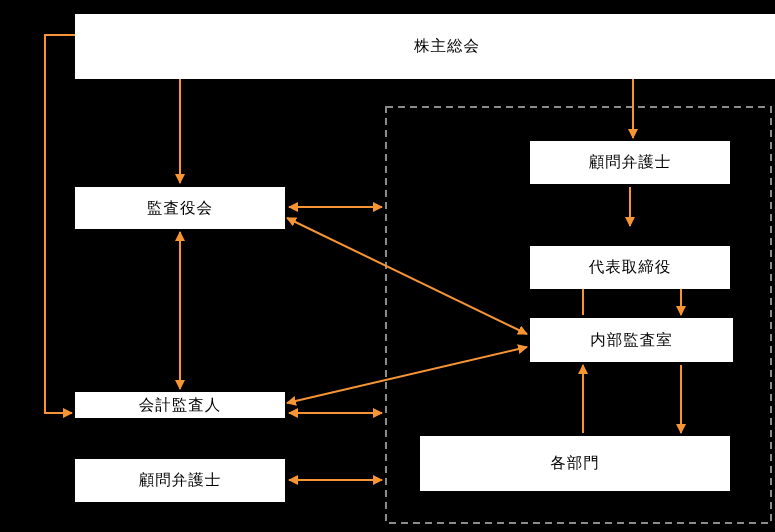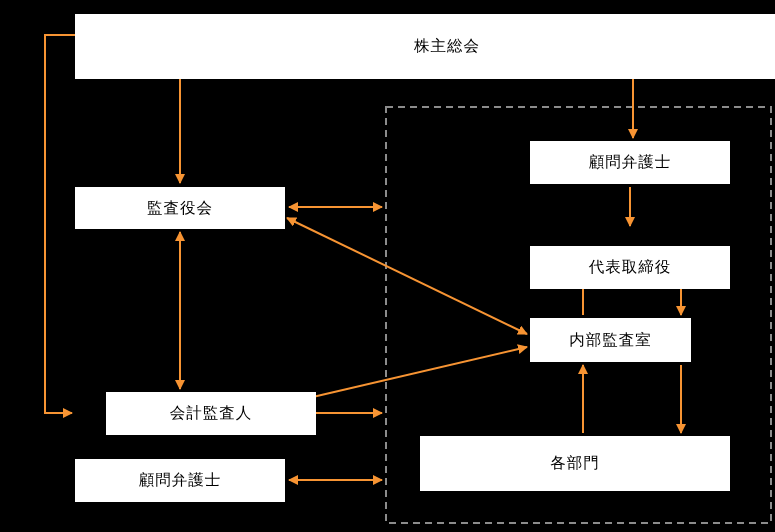--- a/index.html
+++ b/index.html
@@ -46,23 +46,23 @@
     align-items: center;
     justify-content: center;
     font-size: 15.5px;
     letter-spacing: 1px;
     z-index: 2;
   }
   .node-shareholders       { left: 75px;  top: 14px;   width: 744px; height: 65px; }
   .node-audit-board        { left: 75px;  top: 187px; width: 210px; height: 42px; }
   .node-board-of-directors { left: 530px; top: 141px; width: 200px; height: 43px; }
   .node-rep-director       { left: 530px; top: 246px; width: 200px; height: 43px; }
-  .node-internal-audit     { left: 530px; top: 318px; width: 161px; height: 44px; }
+  .node-internal-audit     { left: 530px; top: 318px; width: 203px; height: 44px; }
   .node-departments        { left: 420px; top: 436px; width: 310px; height: 55px; align-items: center; }
-  .node-accounting-auditor { left: 75px;  top: 392px; width: 210px; height: 43px; margin-left: 31px; }
+  .node-accounting-auditor { left: 75px;  top: 392px; width: 210px; height: 26px; }
   .node-legal-advisor      { left: 75px;  top: 459px; width: 210px; height: 43px; }
 </style>
 </head>
 <body>
 
 <div class="stage">
 
   <svg class="arrows-layer" width="775" height="532" viewBox="0 0 775 532">
     <defs>
       <marker id="ah" markerUnits="userSpaceOnUse" markerWidth="12" markerHeight="12" refX="9" refY="5" orient="auto-start-reverse">

